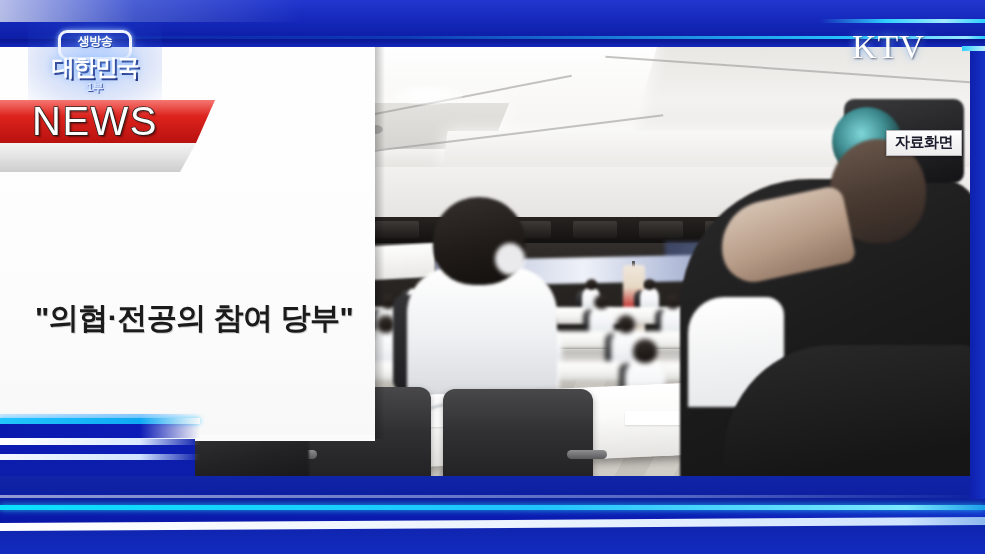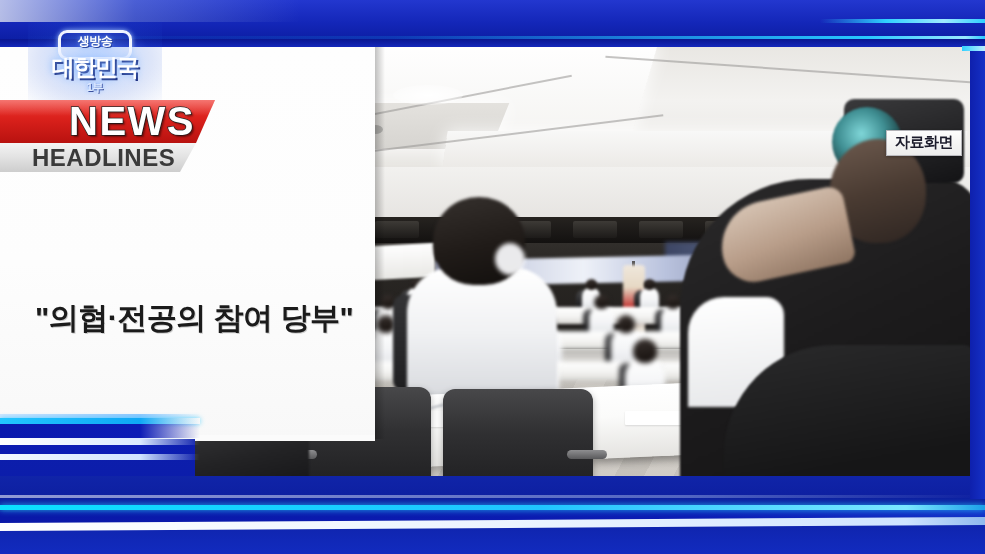--- a/index.html
+++ b/index.html
@@ -423,26 +423,25 @@
     clip-path:polygon(0 0, 215px 0, 196px 43px, 0 43px);
     box-shadow:0 2px 4px rgba(0,0,0,.35);
   }
   .nh-red-gloss {
     position:absolute; left:0; top:0; width:215px; height:16px;
     background:linear-gradient(180deg,rgba(255,255,255,.32),rgba(255,255,255,0));
     clip-path:polygon(0 0, 215px 0, 208px 16px, 0 16px);
   }
   .nh-word {
     position:absolute; left:32px; top:0px; width:200px;
-    font-size:40px; font-weight:bold; color:#ffffff;
+    font-size:40px; font-weight:normal; color:#ffffff;
     letter-spacing:1.5px; line-height:43px;
     -webkit-text-stroke:1.5px #2a2a2a;
     paint-order:stroke fill;
     text-shadow:2px 2px 2px rgba(0,0,0,.45);
-    text-align:center;
   }
   .nh-grey {
     position:absolute; left:0; top:43px; width:215px; height:29px;
     background:linear-gradient(180deg,#f4f4f4 0%,#e2e2e2 50%,#cdcdcd 100%);
     clip-path:polygon(0 0, 196px 0, 180px 29px, 0 29px);
     box-shadow:0 2px 4px rgba(0,0,0,.3);
   }
   .nh-sub {
     position:absolute; left:32px; top:43px; width:190px;
     font-size:24px; font-weight:bold; color:#3a3a3a;
@@ -716,21 +715,21 @@
     <div class="logo-sub">생방송</div>
     <div class="logo-main">대한민국</div>
     <div class="logo-part">1부</div>
   </div>
 
   <div class="nh">
     <div class="nh-red"></div>
     <div class="nh-red-gloss"></div>
     <div class="nh-word">NEWS</div>
     <div class="nh-grey"></div>
-    <div class="nh-sub">HEADLINES</div>
   </div>
 
   <div class="badge">자료화면</div>
 
   <div class="ktv-line"></div>
   <div class="ktv-line2"></div>
+  <div class="ktv">KTV</div>
 
 </div>
 
 </body></html>

